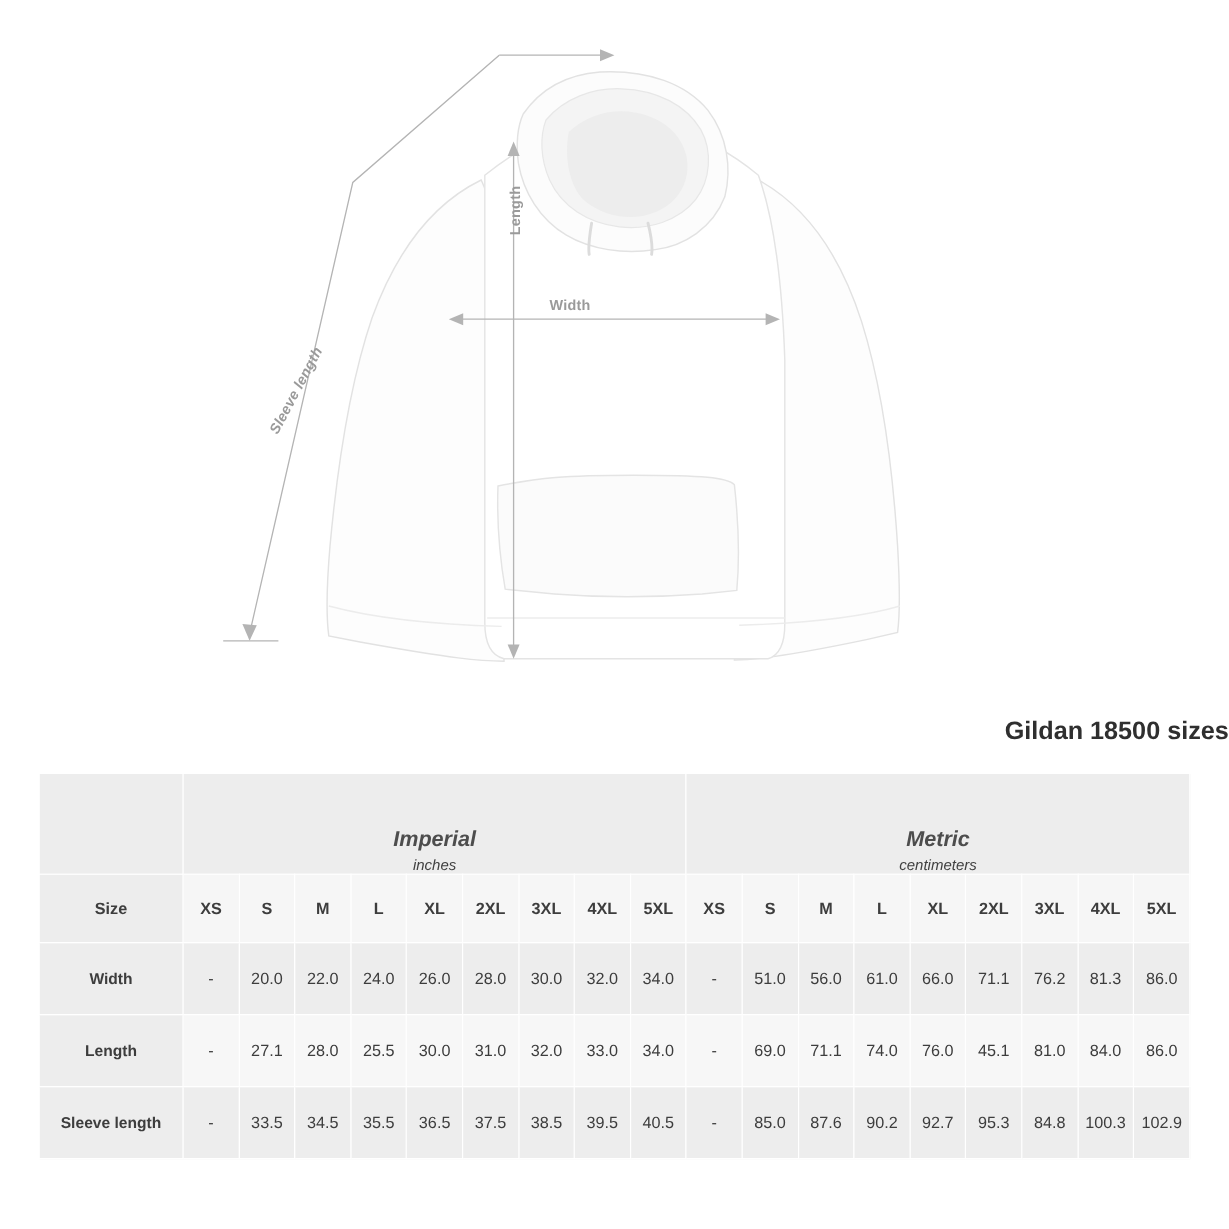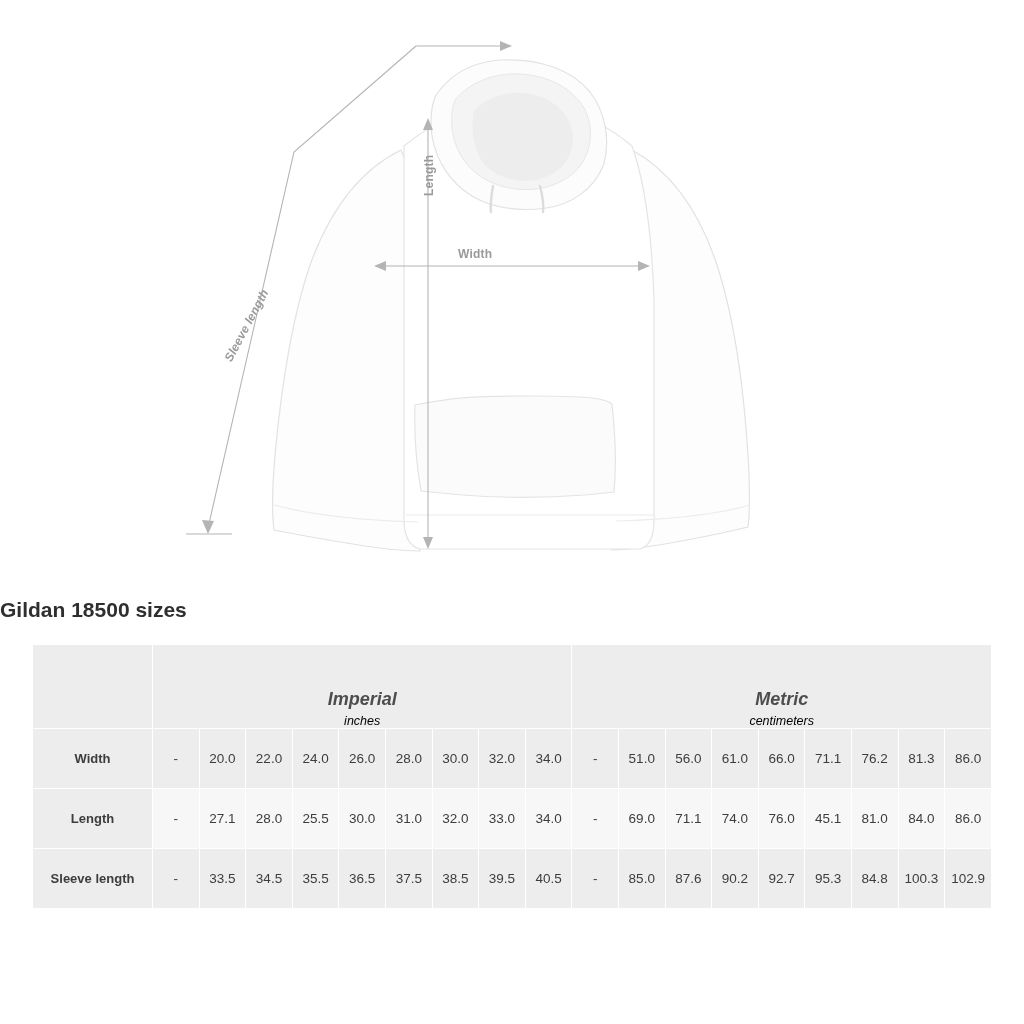--- a/index.html
+++ b/index.html
@@ -49,21 +49,21 @@
   .label-sleeve {
     left: 234px;
     top: 350px;
     transform: rotate(-62deg);
     transform-origin: left bottom;
     font-style: italic;
   }
 
   
   .title-block {
-    text-align: left;
+    text-align: right;
     margin-top: 18px;
   }
   .chart-title {
     font-size: 21px;
     font-weight: bold;
     color: #2f2f2f;
     margin: 0;
   }
   .chart-note {
     font-size: 12.5px;
@@ -96,21 +96,21 @@
   .unit-head .unit-name {
     font-size: 18px;
     font-style: italic;
     font-weight: bold;
     color: #4d4d4d;
     margin-top: 44px;
   }
   .unit-head .unit-sub {
     font-size: 12.5px;
     font-style: italic;
-    color: #000000;
+    color: #404040;
     margin-top: 4px;
   }
 
   .row-head-cell {
     background: #ededed;
     font-weight: bold;
     font-size: 13.5px;
     width: 120px;
   }
   .corner-cell {
@@ -251,20 +251,41 @@
         <td class="unit-head" colspan="9">
           <div class="unit-name">Imperial</div>
           <div class="unit-sub">inches</div>
         </td>
         <td class="unit-head" colspan="9">
           <div class="unit-name">Metric</div>
           <div class="unit-sub">centimeters</div>
         </td>
       </tr>
 
+      <tr class="head-row">
+        <td class="row-head-cell">Size</td>
+        <td class="sizecol">XS</td>
+        <td class="sizecol">S</td>
+        <td class="sizecol">M</td>
+        <td class="sizecol">L</td>
+        <td class="sizecol">XL</td>
+        <td class="sizecol">2XL</td>
+        <td class="sizecol">3XL</td>
+        <td class="sizecol">4XL</td>
+        <td class="sizecol">5XL</td>
+        <td class="sizecol">XS</td>
+        <td class="sizecol">S</td>
+        <td class="sizecol">M</td>
+        <td class="sizecol">L</td>
+        <td class="sizecol">XL</td>
+        <td class="sizecol">2XL</td>
+        <td class="sizecol">3XL</td>
+        <td class="sizecol">4XL</td>
+        <td class="sizecol">5XL</td>
+      </tr>
 
       <tr class="data-row odd">
         <td class="row-head-cell">Width</td>
         <td class="val">-</td>
         <td class="val">20.0</td>
         <td class="val">22.0</td>
         <td class="val">24.0</td>
         <td class="val">26.0</td>
         <td class="val">28.0</td>
         <td class="val">30.0</td>

